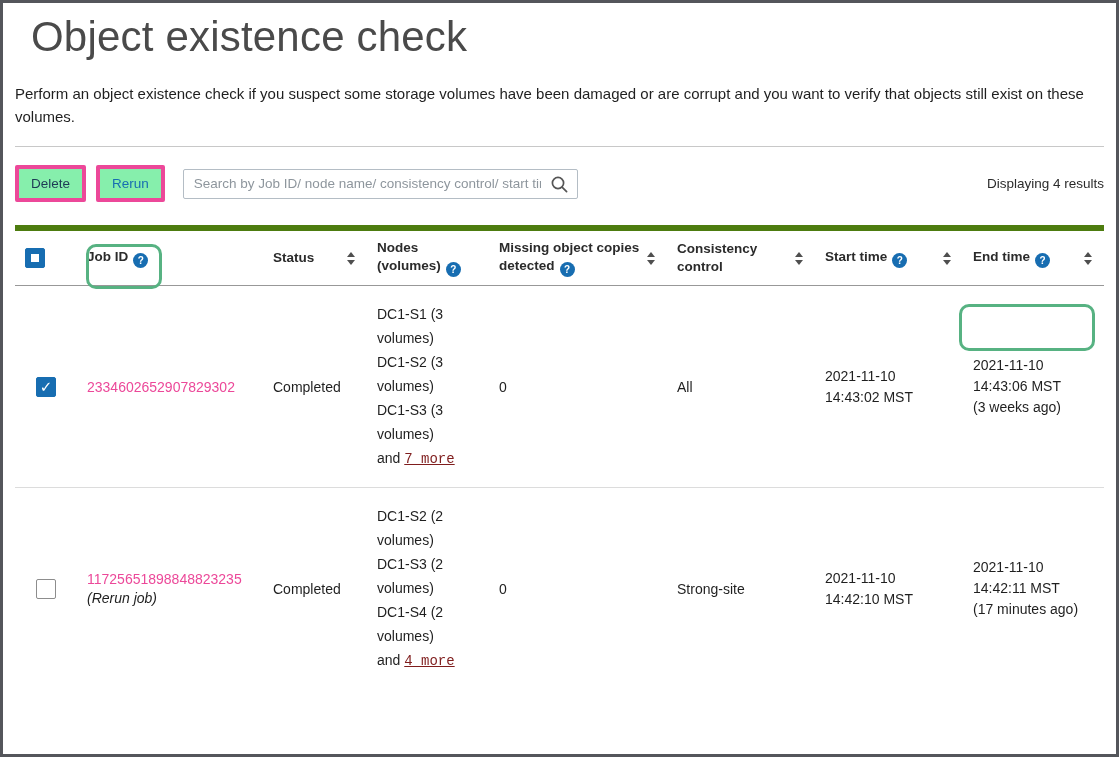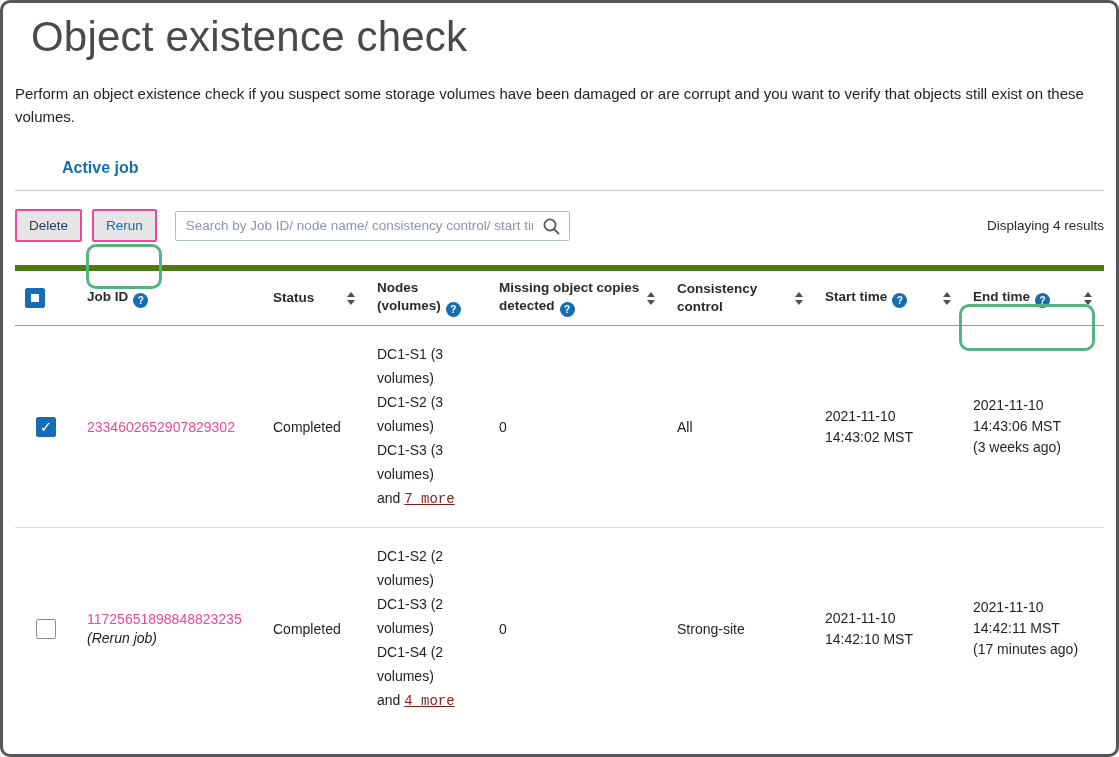--- a/index.html
+++ b/index.html
@@ -5,21 +5,21 @@
   * { box-sizing: border-box; margin: 0; padding: 0; }
   html, body { background: #ffffff; }
   body { font-family: "Liberation Sans", "DejaVu Sans", sans-serif; }
 
   .page {
     position: relative;
     width: 1119px;
     height: 757px;
     background: #fff;
     border: 3px solid #54565b;
-    border-radius: 10px;
+    border-radius: 0;
     overflow: hidden;
   }
   .content { padding: 10px 12px 0; }
 
   .title {
     font-size: 42px;
     font-weight: 400;
     color: #4a4a4a;
     margin-left: 16px;
     letter-spacing: 0.2px;
@@ -33,22 +33,22 @@
     background: #fff;
     border: 1px solid #c8c8c8;
     border-bottom: 1px solid #fff;
     margin-bottom: -1px;
     color: #333;
     border-radius: 2px 2px 0 0;
   }
 
   .toolbar { display: flex; align-items: center; margin-top: 18px; }
   .btn {
-    background: #e5e5e5;
-    border: 2px solid #ec4899;
+    background: #86efac;
+    border: 4px solid #ec4899;
     border-radius: 2px;
     padding: 7px 12px;
     font-size: 13.5px;
     font-family: inherit;
     color: #1e3a55;
     cursor: pointer;
   }
   .btn-rerun { margin-left: 10px; color: #176db1; }
   .search { position: relative; margin-left: 18px; width: 395px; }
   .search input {
@@ -116,21 +116,20 @@
 </head>
 <body>
 
 <div class="page">
   <div class="content">
 
     <h1 class="title">Object existence check</h1>
     <p class="desc first">Perform an object existence check if you suspect some storage volumes have been damaged or are corrupt and you want to verify that objects still exist on these volumes.</p>
 
     <div class="tabs">
-      <div class="tab">Active job</div>
     </div>
 
     <div class="toolbar">
       <button class="btn">Delete</button>
       <button class="btn btn-rerun">Rerun</button>
       <div class="search">
         <input type="text" placeholder="Search by Job ID/ node name/ consistency control/ start time" style="">
         <span class="search-icon">
           <svg width="19" height="19" viewBox="0 0 19 19">
             <circle cx="8" cy="8" r="5.6" fill="none" stroke="#555" stroke-width="1.7"></circle>

